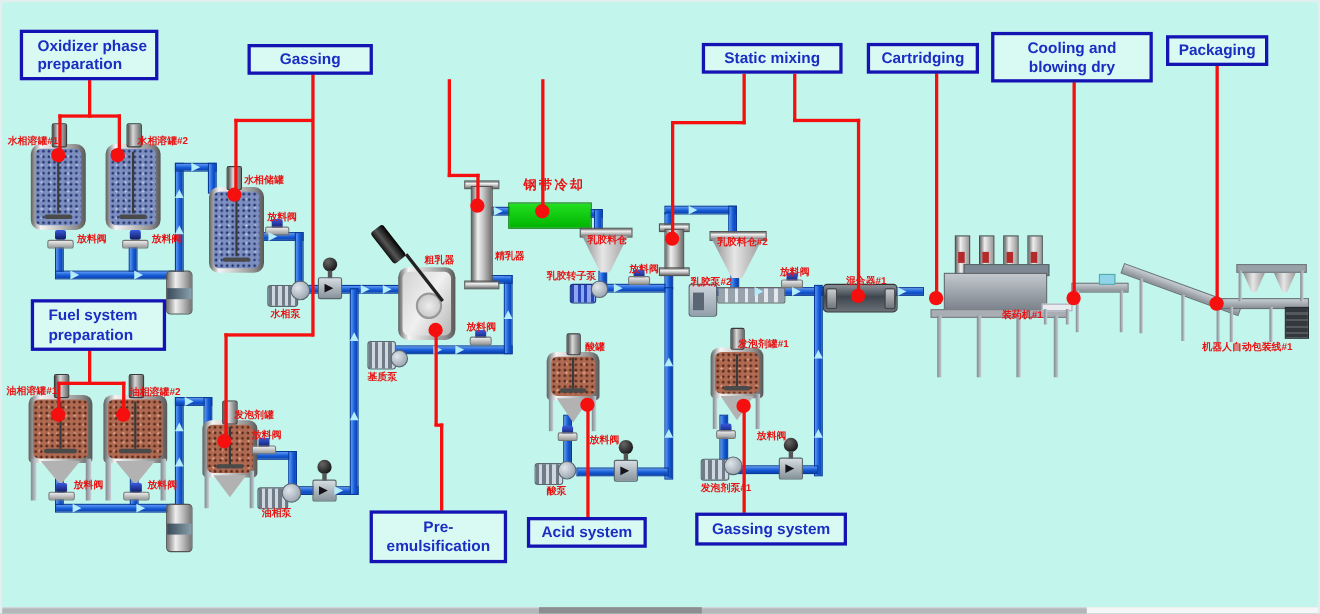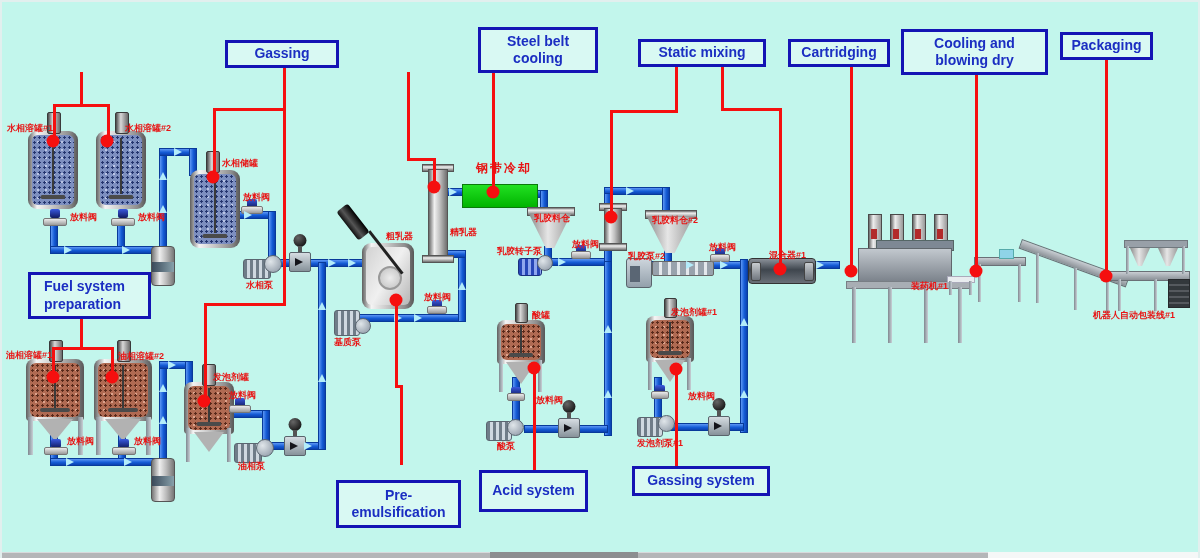--- a/index.html
+++ b/index.html
@@ -62,29 +62,29 @@
   .scroll-track{position:absolute;left:0;top:552px;width:1200px;height:6px;background:#b4b6b8;border-top:1px solid #d8dadc;box-sizing:border-box;z-index:8}
   .scroll-white{position:absolute;left:988px;top:552px;width:212px;height:6px;background:#f5f7f7;z-index:8}
   .scroll-thumb{position:absolute;left:490px;top:552px;width:148px;height:6px;background:#8c8e90;z-index:8}
 </style>
 </head>
 <body>
 
 <div id="stage">
   <div class="frame"></div>
 
+  <div class="pbox left" style="left:18px;top:27px;width:126px;height:46px">Oxidizer phase preparation</div>
   <div class="pbox" style="left:225px;top:40px;width:114px;height:28px">Gassing</div>
-  <div class="pbox" style="left:478px;top:27px;width:120px;height:46px">Steel belt cooling</div>
   <div class="pbox" style="left:638px;top:39px;width:128px;height:28px">Static mixing</div>
   <div class="pbox" style="left:788px;top:39px;width:102px;height:28px">Cartridging</div>
   <div class="pbox" style="left:901px;top:29px;width:147px;height:46px">Cooling and blowing dry</div>
   <div class="pbox" style="left:1060px;top:32px;width:93px;height:28px">Packaging</div>
   <div class="pbox left" style="left:28px;top:272px;width:123px;height:47px">Fuel system preparation</div>
-  <div class="pbox" style="left:336px;top:480px;width:125px;height:48px">Pre-emulsification</div>
-  <div class="pbox" style="left:479px;top:470px;width:109px;height:42px">Acid system</div>
+  <div class="pbox" style="left:336px;top:464px;width:125px;height:48px">Pre-emulsification</div>
+  <div class="pbox" style="left:479px;top:470px;width:109px;height:28px">Acid system</div>
   <div class="pbox" style="left:632px;top:466px;width:138px;height:30px">Gassing system</div>
 
   <div class="tank" style="left:28px;top:131px;width:50px;height:78px">
       <div class="tin blue-fill">
         <div class="shaft"></div>
         <div class="paddle"></div>
       </div>
     </div>
   <div class="motor" style="left:47px;top:112px"></div>
   <div class="tank" style="left:96px;top:131px;width:50px;height:78px">

